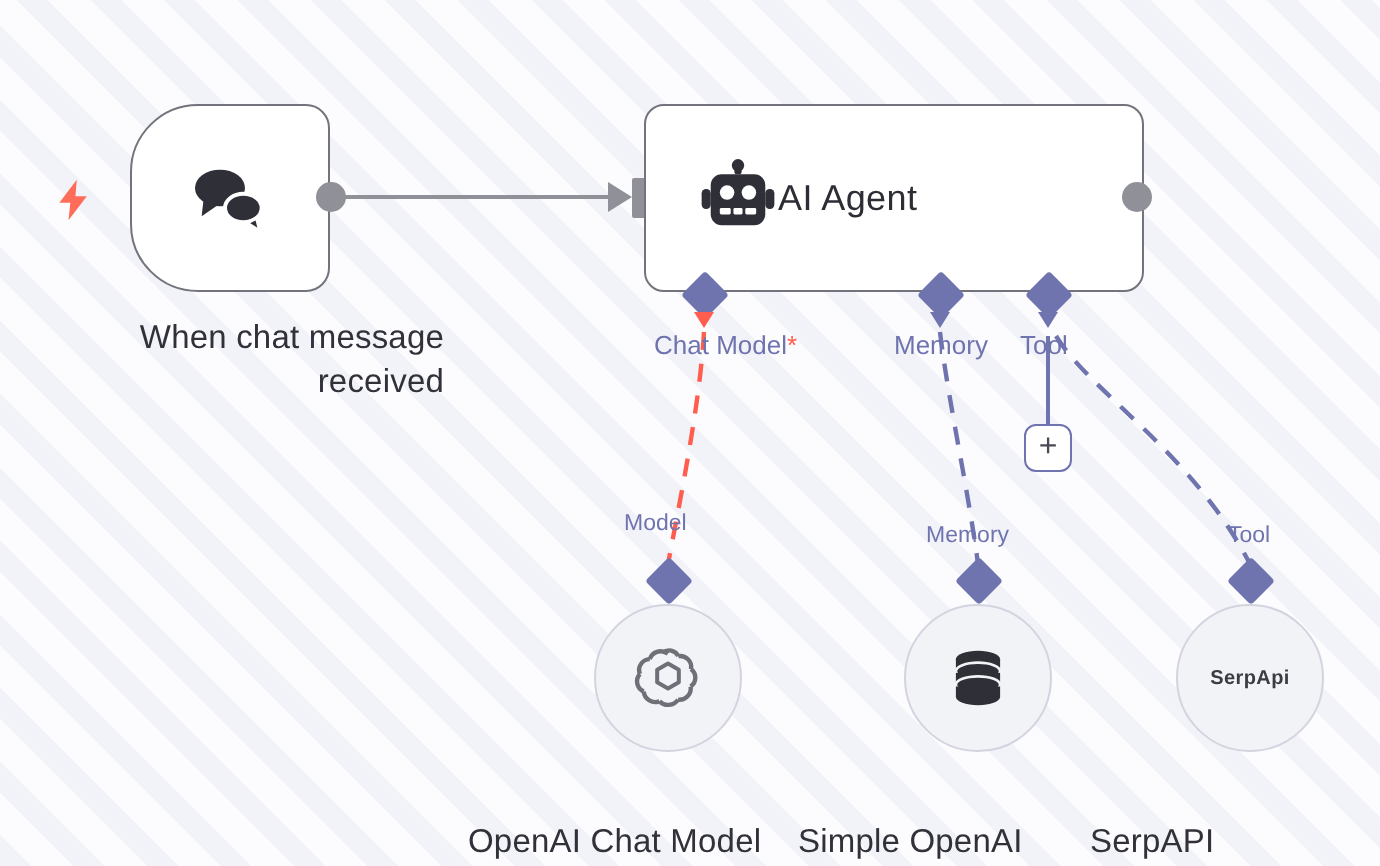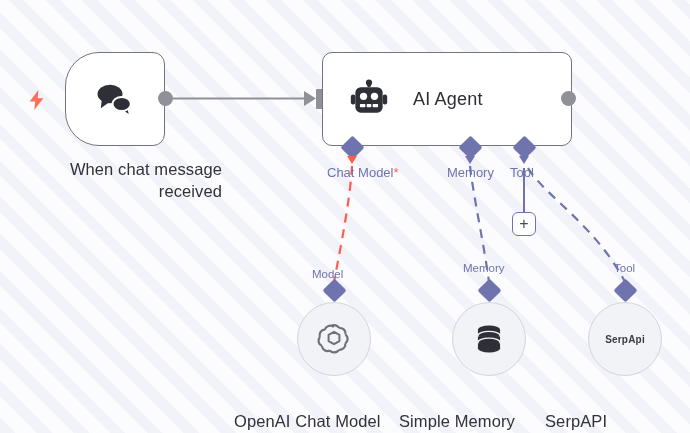--- a/index.html
+++ b/index.html
@@ -82,21 +82,20 @@
     border: 1.6px solid #73737d;
     border-radius: 10px;
     box-sizing: border-box;
     display: flex;
     align-items: center;
     padding-left: 26px;
   }
   .agent-title {
     font-size: 18px;
     color: #2d2d36;
-    margin-left: 24px;
     letter-spacing: 0.2px;
   }
   .robot-icon { width: 40px; height: 40px; flex: 0 0 auto; }
 
   
   .out-dot {
     position: absolute;
     width: 15px;
     height: 15px;
     border-radius: 50%;
@@ -262,21 +261,21 @@
   <div class="sub-label" style="left:447px; top:165px;">Memory</div>
 
   <div class="diamond" style="left:516px; top:139px;"></div>
   <div class="arrow-tip purple" style="left:519px; top:156px;"></div>
   <div class="sub-label" style="left:510px; top:165px;">Tool</div>
 
   <div class="plus-btn">
     <span>+</span>
   </div>
 
-  <div class="sub-in-label" style="left:312px; top:268px;">Model</div>
+  <div class="sub-in-label" style="left:312px; top:256px;">Model</div>
   <div class="diamond" style="left:326px; top:282px;"></div>
   <div class="sub-node" style="left:297px; top:302px;">
     <svg viewBox="0 0 40 40" width="38" height="38">
       <g fill="none" stroke="#6f6f78" stroke-width="2.3" stroke-linejoin="round">
         <path d="M20 7.2 C16 4.6 11.6 6.4 10.4 10.1"></path>
         <path d="M10.4 10.1 C6.3 10.3 3.8 14.2 5.2 17.9"></path>
         <path d="M5.2 17.9 C2.5 21 3.6 25.5 7.2 27.1"></path>
         <path d="M7.2 27.1 C7.6 31.2 11.9 33.8 15.5 32.2"></path>
         <path d="M15.5 32.2 C18.3 35.2 23 34.6 25.3 31.4"></path>
         <path d="M25.3 31.4 C29.2 31.8 32.6 28.4 31.9 24.5"></path>
@@ -297,21 +296,21 @@
     <svg viewBox="0 0 40 40" width="34" height="34">
       <ellipse cx="20" cy="9" rx="13" ry="5" fill="#2f2f37"></ellipse>
       <rect x="7" y="9" width="26" height="7" fill="#2f2f37"></rect>
       <ellipse cx="20" cy="16" rx="13" ry="5" fill="#2f2f37" stroke="#f2f3f7" stroke-width="1.6"></ellipse>
       <rect x="7" y="17" width="26" height="7" fill="#2f2f37"></rect>
       <ellipse cx="20" cy="24" rx="13" ry="5" fill="#2f2f37" stroke="#f2f3f7" stroke-width="1.6"></ellipse>
       <rect x="7" y="25" width="26" height="6" fill="#2f2f37"></rect>
       <ellipse cx="20" cy="31" rx="13" ry="5" fill="#2f2f37"></ellipse>
     </svg>
   </div>
-  <div class="sub-node-label" style="left:399px; top:384px; width:180px;">Simple Memory</div>
+  <div class="sub-node-label" style="left:399px; top:384px; width:180px;">Simple OpenAI</div>
 
   <div class="sub-in-label" style="left:614px; top:262px;">Tool</div>
   <div class="diamond" style="left:617px; top:282px;"></div>
   <div class="sub-node" style="left:588px; top:302px;">
     <span class="serp-text">SerpApi</span>
   </div>
   <div class="sub-node-label" style="left:545px; top:384px; width:160px;">SerpAPI</div>
 
 </div>
 

